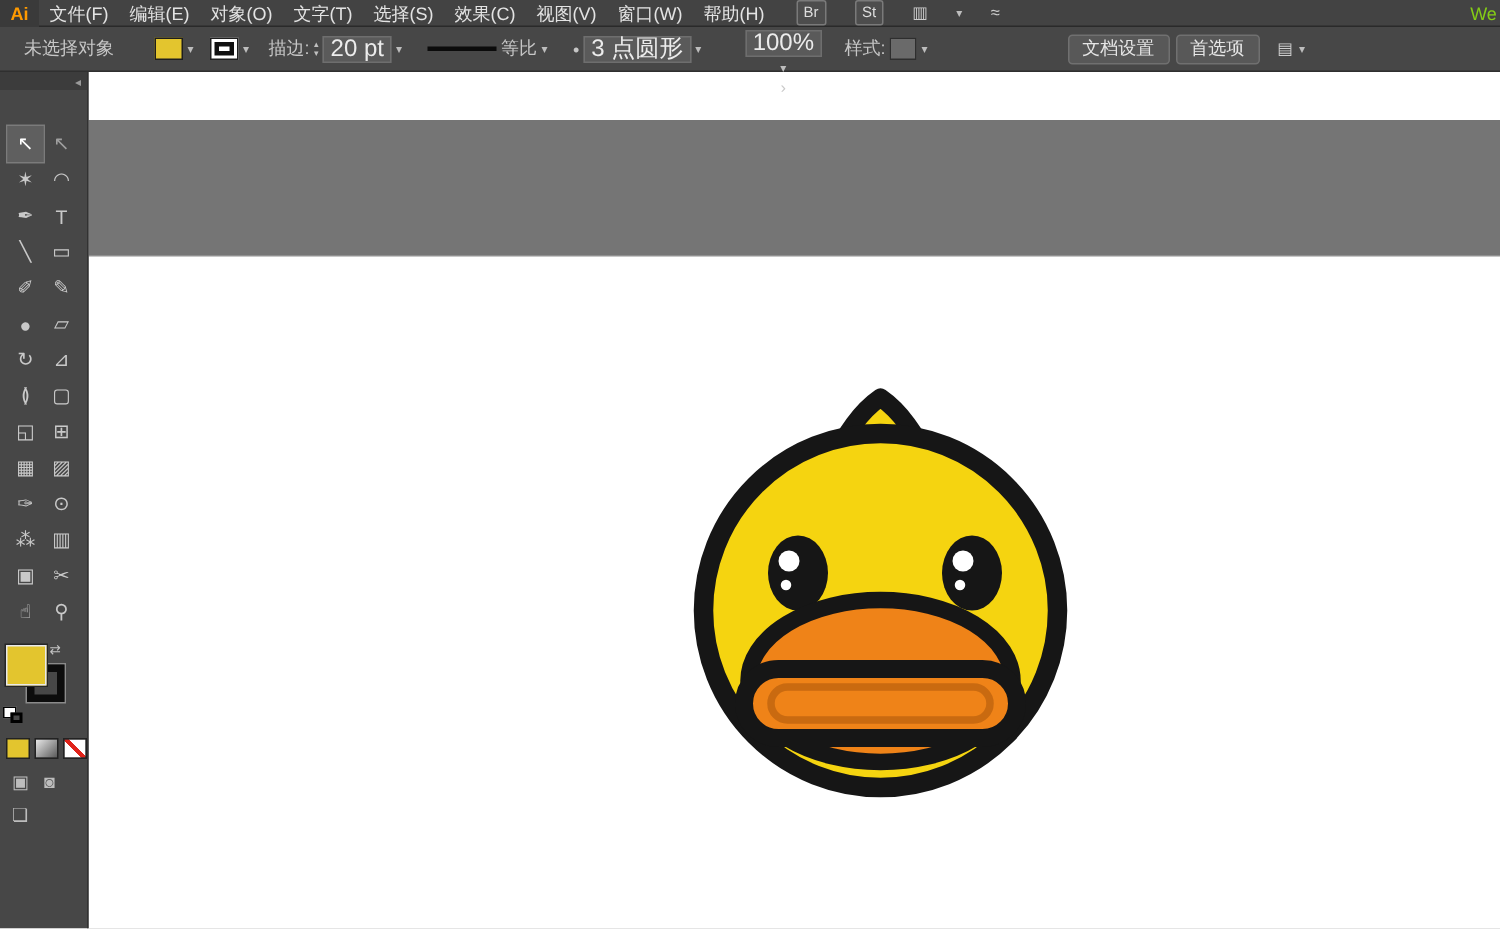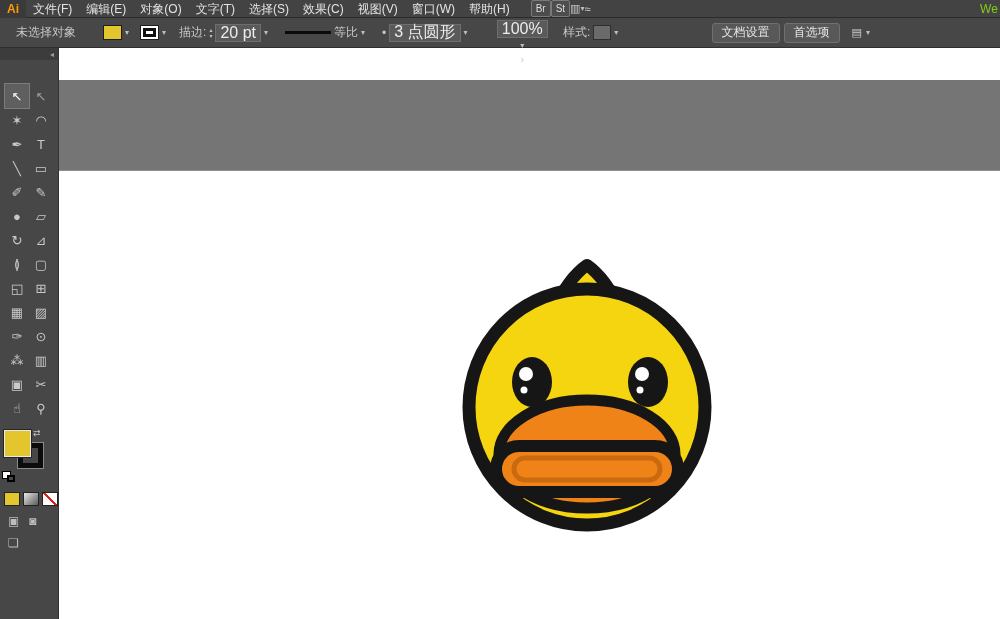--- a/index.html
+++ b/index.html
@@ -7,21 +7,21 @@
        font-family:"Liberation Sans","DejaVu Sans",sans-serif;}
   #app{position:absolute;inset:0;}
 
   
   .menubar{position:absolute;top:0;left:0;width:100%;height:18px;background:#434343;
            border-bottom:1px solid #2a2a2a;display:flex;align-items:center;
            color:#E3E3E3;font-size:12px;z-index:6;box-sizing:border-box;}
   .logo{width:26px;height:18px;background:#3a3a3a;color:#FF9A00;font-weight:bold;
         display:flex;align-items:center;justify-content:center;margin-right:0;font-size:12px;}
   .menu-item{padding:0 7px;line-height:18px;white-space:nowrap;cursor:default;}
-  .mb-group{display:flex;align-items:center;gap:0;margin-left:14px;}
+  .mb-group{display:flex;align-items:center;gap:19px;margin-left:14px;}
   .mini-btn{height:15px;padding:0 4px;font-size:10px;background:#4d4d4d;border:1px solid #7a7a7a;
             color:#ddd;border-radius:2px;display:flex;align-items:center;}
   .mb-icon{color:#ccc;font-size:11px;}
   .dd{font-size:8px;color:#bdbdbd;}
   .workspace{margin-left:auto;padding-right:0;color:#84cc16;white-space:nowrap;overflow:hidden;width:22px;text-align:center;}
 
   
   .controlbar{position:absolute;top:18px;left:0;width:100%;height:30px;background:#474747;
               border-bottom:1px solid #2f2f2f;display:flex;align-items:center;gap:5px;
               font-size:12px;color:#C6C6C6;padding:0 16px;box-sizing:border-box;z-index:5;}

